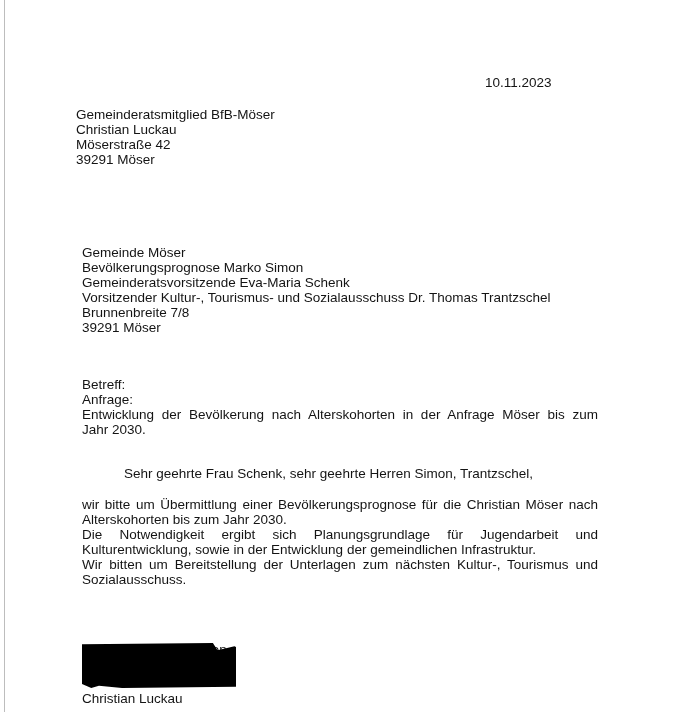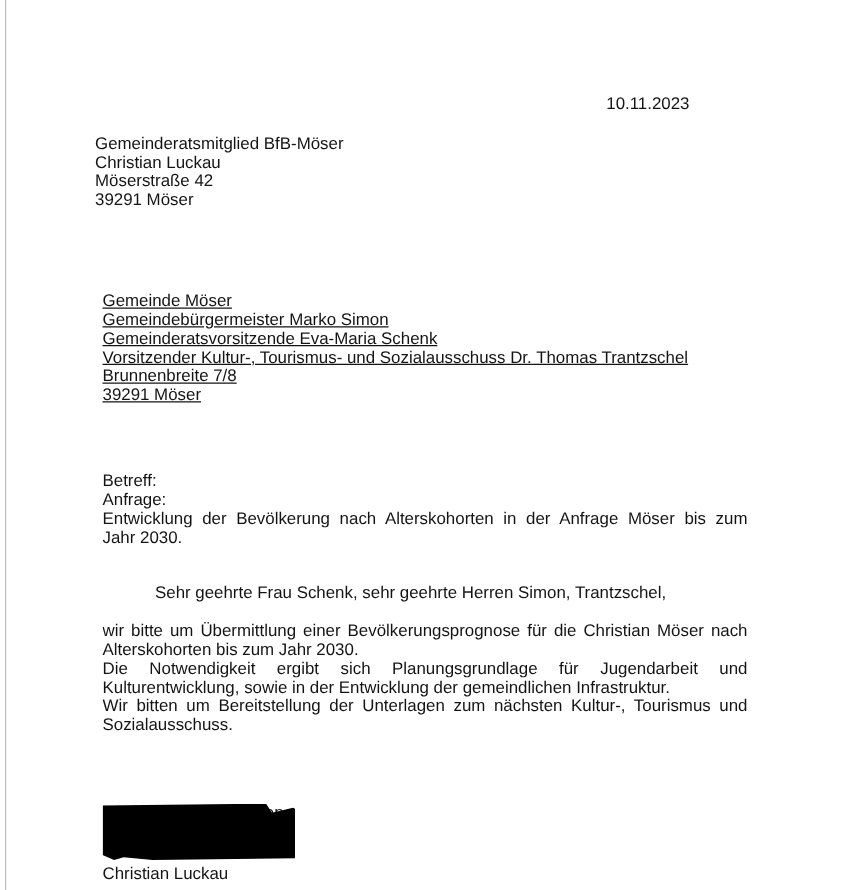--- a/index.html
+++ b/index.html
@@ -24,21 +24,21 @@
   }
   .page-edge-left{
     position:absolute;
     left:4px;top:0;bottom:0;
     width:1px;
     background:var(--page-edge);
   }
   .abs{position:absolute;}
   .date{left:485px;top:75px;}
   .sender{left:76px;top:107px;}
-  .recipient{left:82px;top:233px;text-decoration:underline;}
+  .recipient{left:82px;top:245px;}
   .subject{left:82px;top:377px;width:516px;}
   .salutation{left:82px;top:466px;width:516px;margin-left:42px;}
   .bodytext{left:82px;top:497px;width:516px;}
   .closing{left:82px;top:642px;}
   .sig-redaction{
     left:82px;top:643px;
     width:154px;height:45px;
     background:var(--redaction);
     clip-path:polygon(0 3%,85% 0,88% 16%,99% 7%,100% 9%,100% 97%,26% 100%,11% 95%,6% 100%,0 91%);
   }
@@ -63,21 +63,21 @@
 
   <div class="abs sender">
     <div class="line">Gemeinderatsmitglied BfB-Möser</div>
     <div class="line">Christian Luckau</div>
     <div class="line">Möserstraße 42</div>
     <div class="line">39291 Möser</div>
   </div>
 
   <div class="abs recipient">
     <div class="line">Gemeinde Möser</div>
-    <div class="line">Gemeindebürgermeister Marko Simon</div>
+    <div class="line">Bevölkerungsprognose Marko Simon</div>
     <div class="line">Gemeinderatsvorsitzende Eva-Maria Schenk</div>
     <div class="line">Vorsitzender Kultur-, Tourismus- und Sozialausschuss Dr. Thomas Trantzschel</div>
     <div class="line">Brunnenbreite 7/8</div>
     <div class="line">39291 Möser</div>
   </div>
 
   <div class="abs subject">
     <div class="line">Betreff:</div>
     <div class="line">Anfrage:</div>
     <div class="stretch">Entwicklung der Bevölkerung nach Alterskohorten in der Anfrage Möser bis zum</div>

